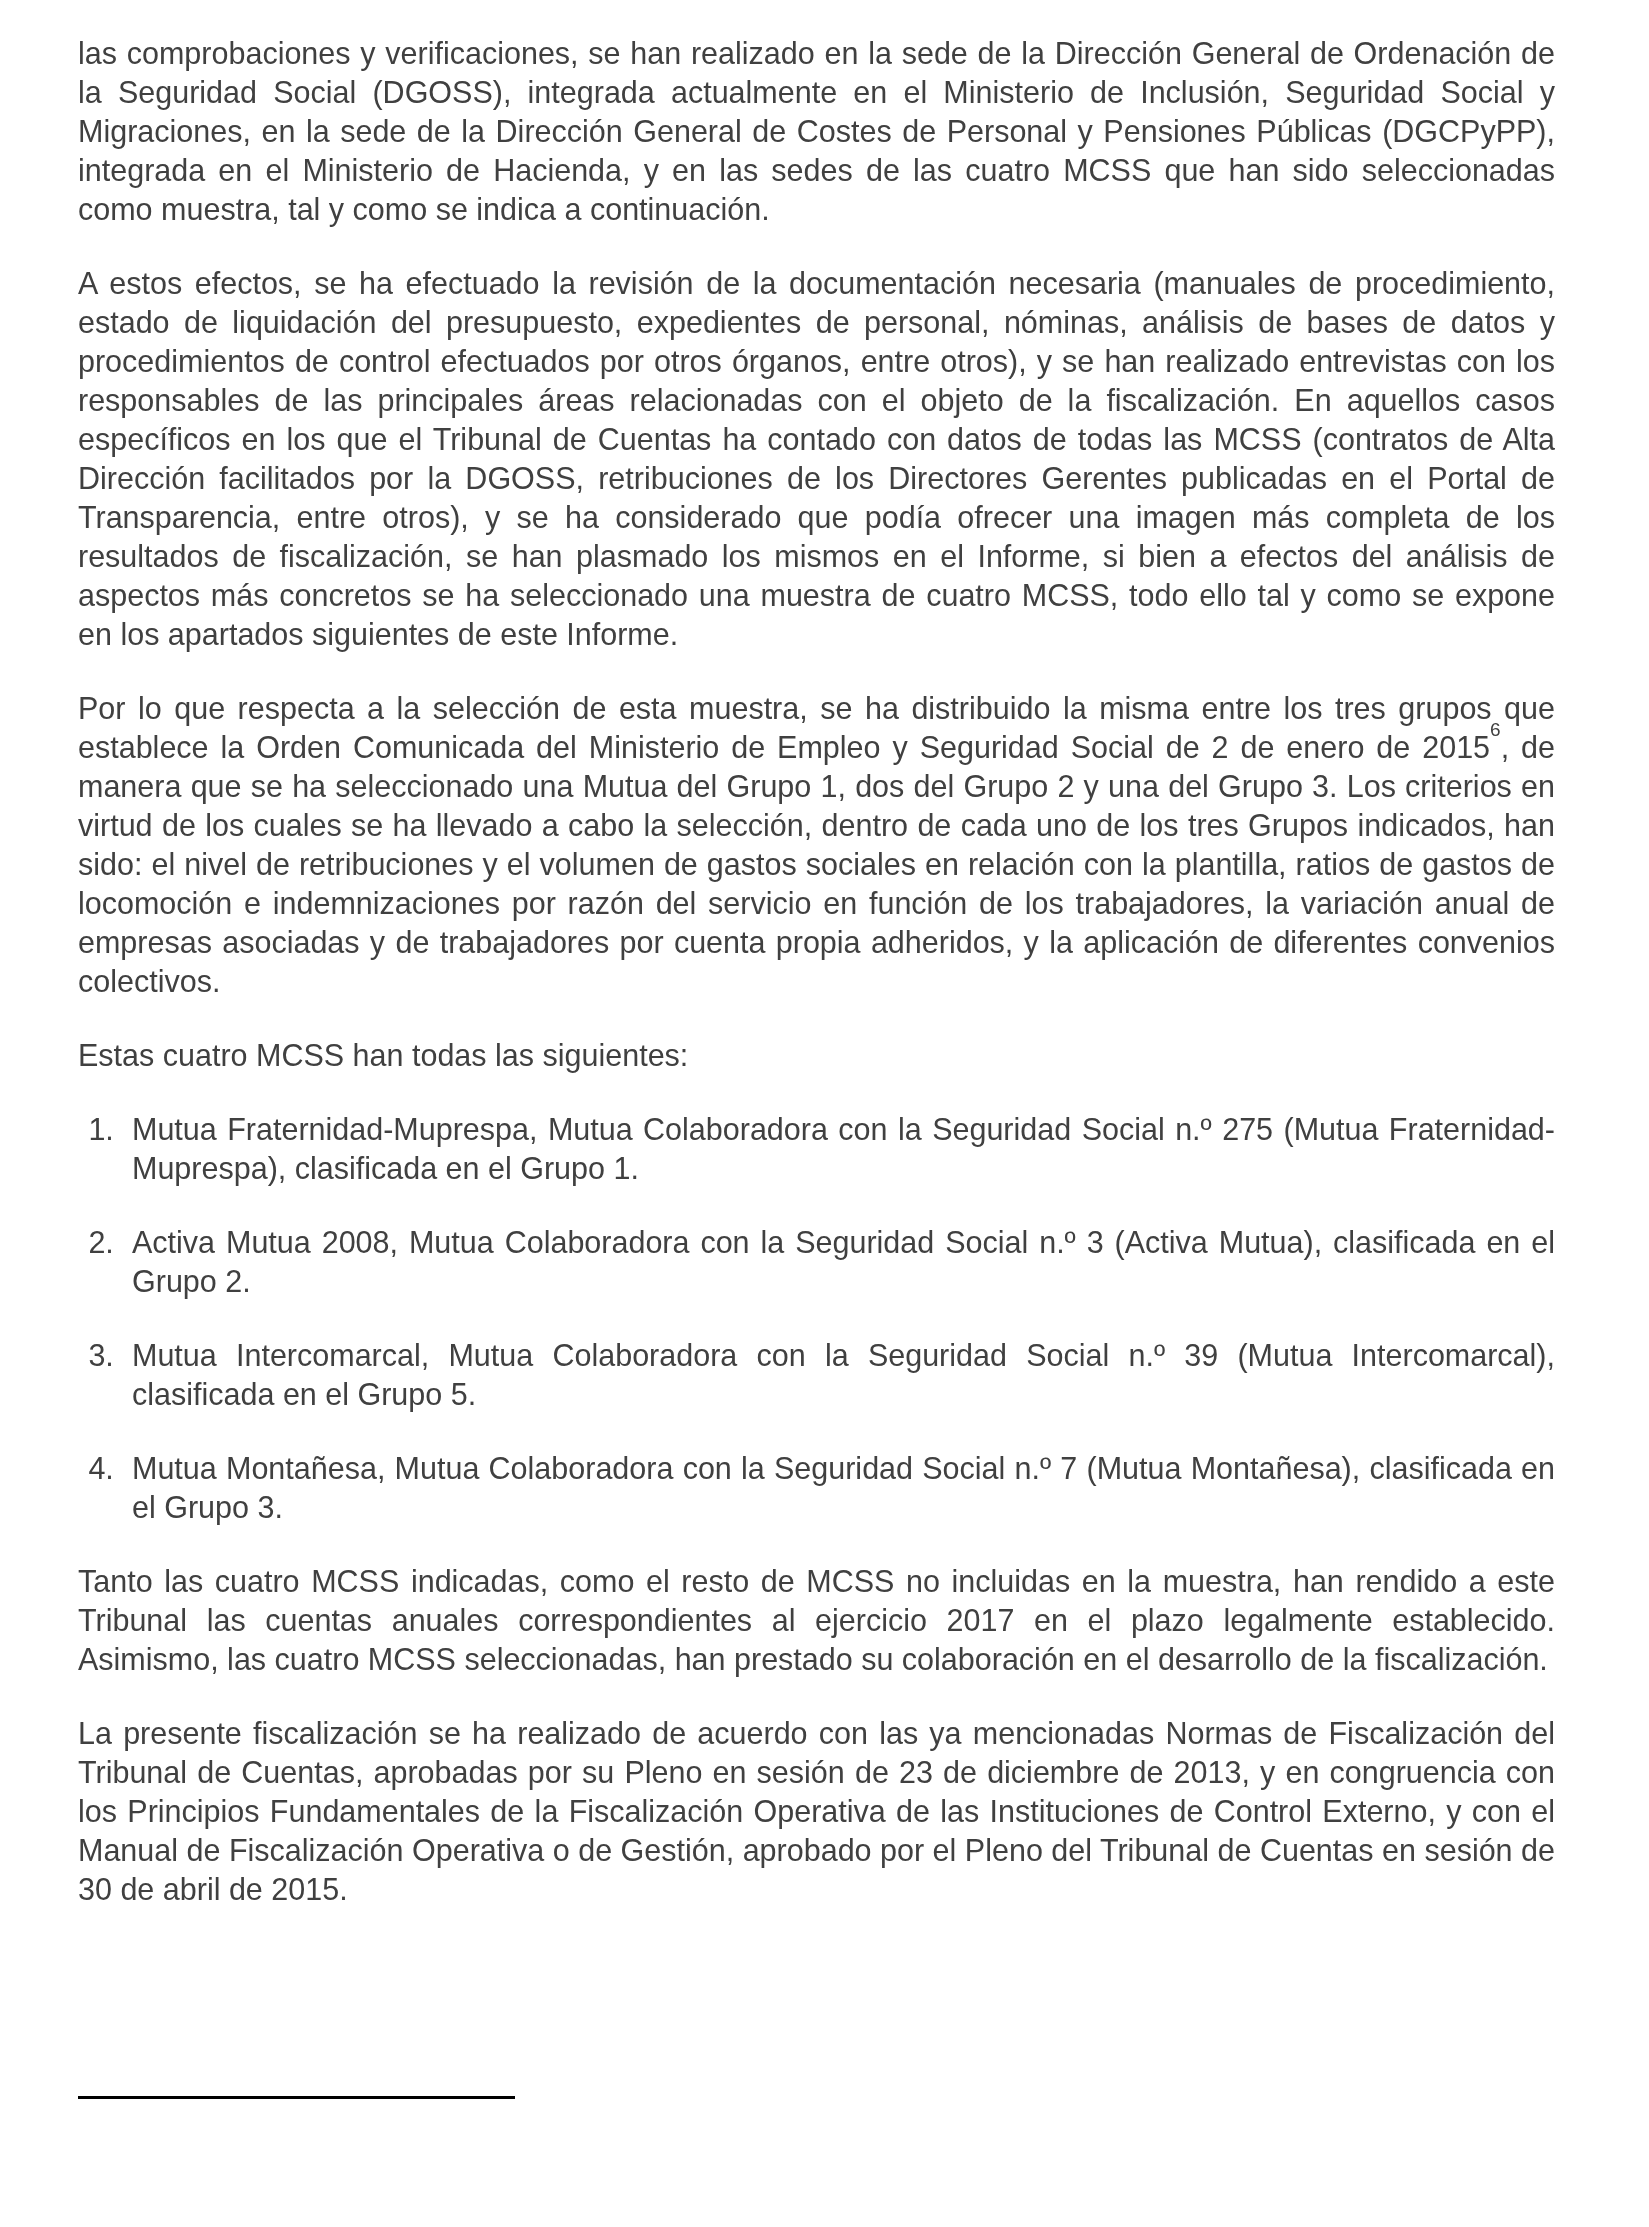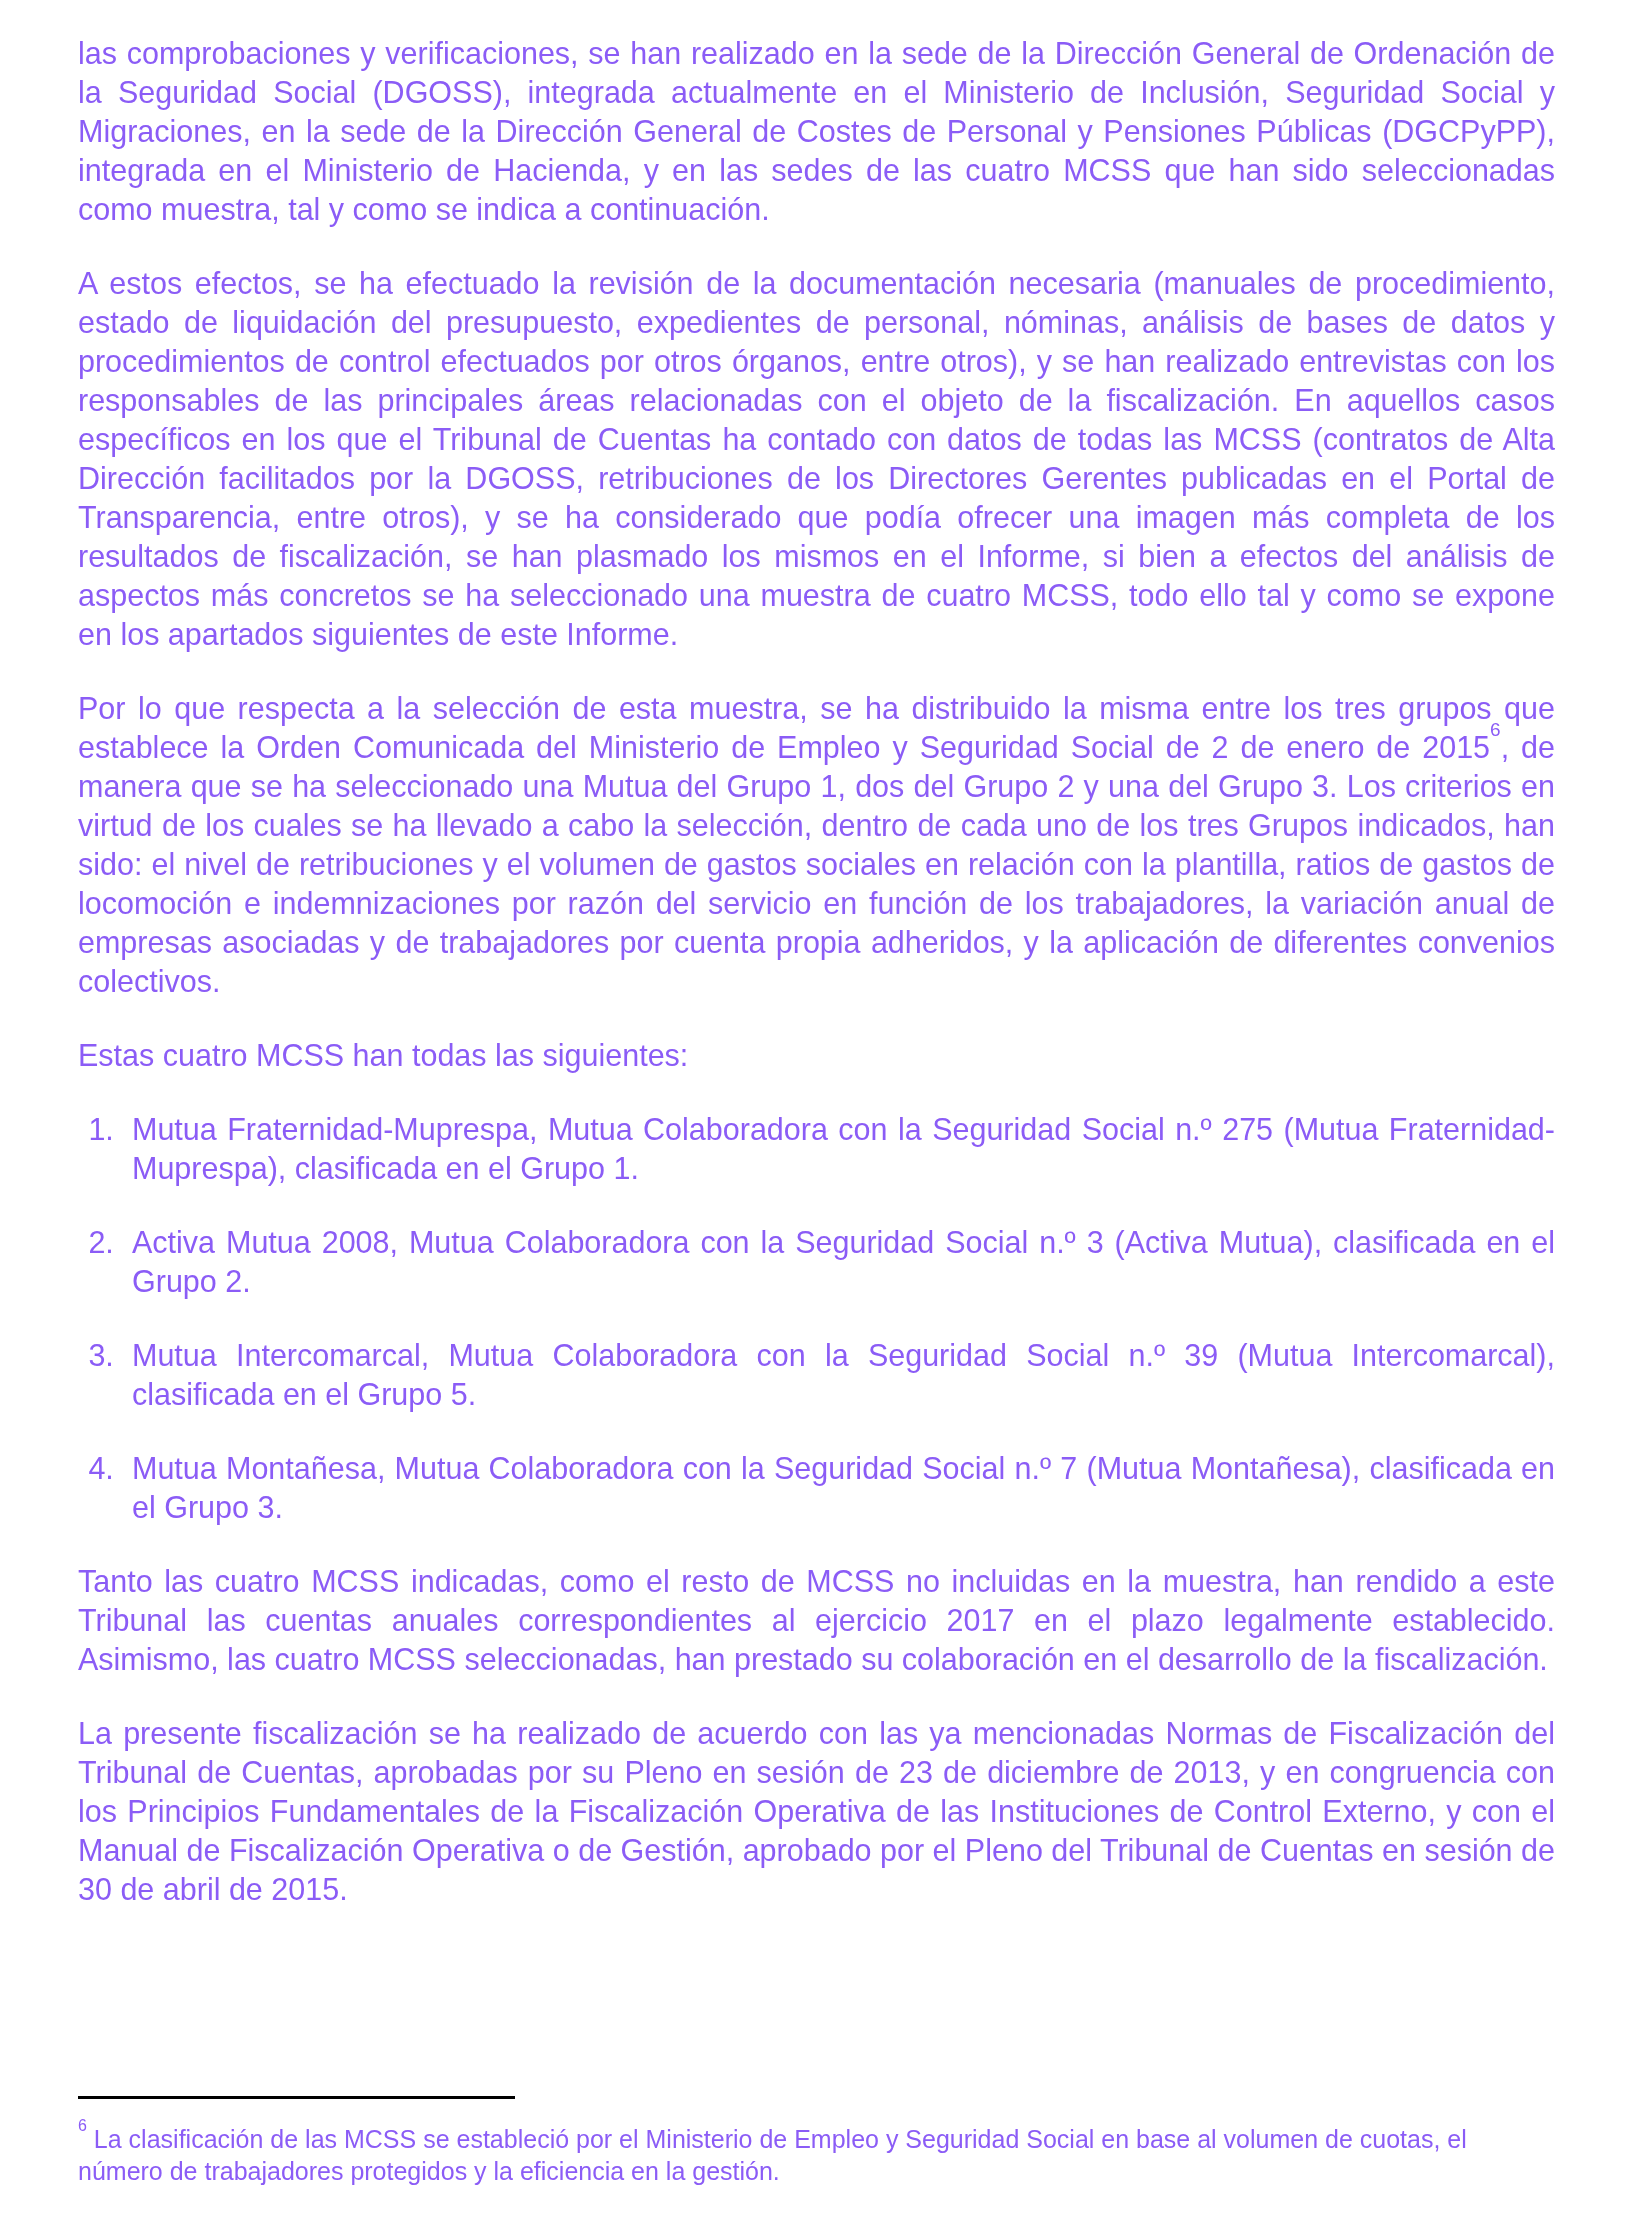--- a/index.html
+++ b/index.html
@@ -3,21 +3,21 @@
 <meta charset="utf-8">
 <style>
   html, body { margin: 0; padding: 0; background: #ffffff; }
   .page {
     position: relative;
     width: 1650px;
     height: 2227px;
     box-sizing: border-box;
     padding: 34px 95px 0 78px;
     background: #ffffff;
-    color: #8b5cf6;
+    color: #404040;
     font-family: "Liberation Sans", "DejaVu Sans", sans-serif;
     font-size: 30.5px;
     line-height: 39px;
     overflow: hidden;
   }
   p.body-par {
     margin: 0 0 35px 0;
     text-align: justify;
   }
   .fn-ref {
@@ -95,17 +95,16 @@
       <span class="list-text">Mutua Montañesa, Mutua Colaboradora con la Seguridad Social n.º 7 (Mutua Montañesa), clasificada en el Grupo 3.</span>
     </div>
   </div>
 
   <p class="body-par">Tanto las cuatro MCSS indicadas, como el resto de MCSS no incluidas en la muestra, han rendido a este Tribunal las cuentas anuales correspondientes al ejercicio 2017 en el plazo legalmente establecido. Asimismo, las cuatro MCSS seleccionadas, han prestado su colaboración en el desarrollo de la fiscalización.</p>
 
   <p class="body-par">La presente fiscalización se ha realizado de acuerdo con las ya mencionadas Normas de Fiscalización del Tribunal de Cuentas, aprobadas por su Pleno en sesión de 23 de diciembre de 2013, y en congruencia con los Principios Fundamentales de la Fiscalización Operativa de las Instituciones de Control Externo, y con el Manual de Fiscalización Operativa o de Gestión, aprobado por el Pleno del Tribunal de Cuentas en sesión de 30 de abril de 2015.</p>
 
   <div class="footnote-area">
     <div class="footnote-rule"></div>
-    <p class="footnote-par"><sup class="fn-marker">6</sup> <span>La clasificación de las MCSS se estableció por el Ministerio de Empleo y Seguridad Social en base al volumen de cuotas, el número de trabajadores protegidos y la eficiencia en la gestión.</span></p>
   </div>
 
 </div>
 
 
 </body></html>

